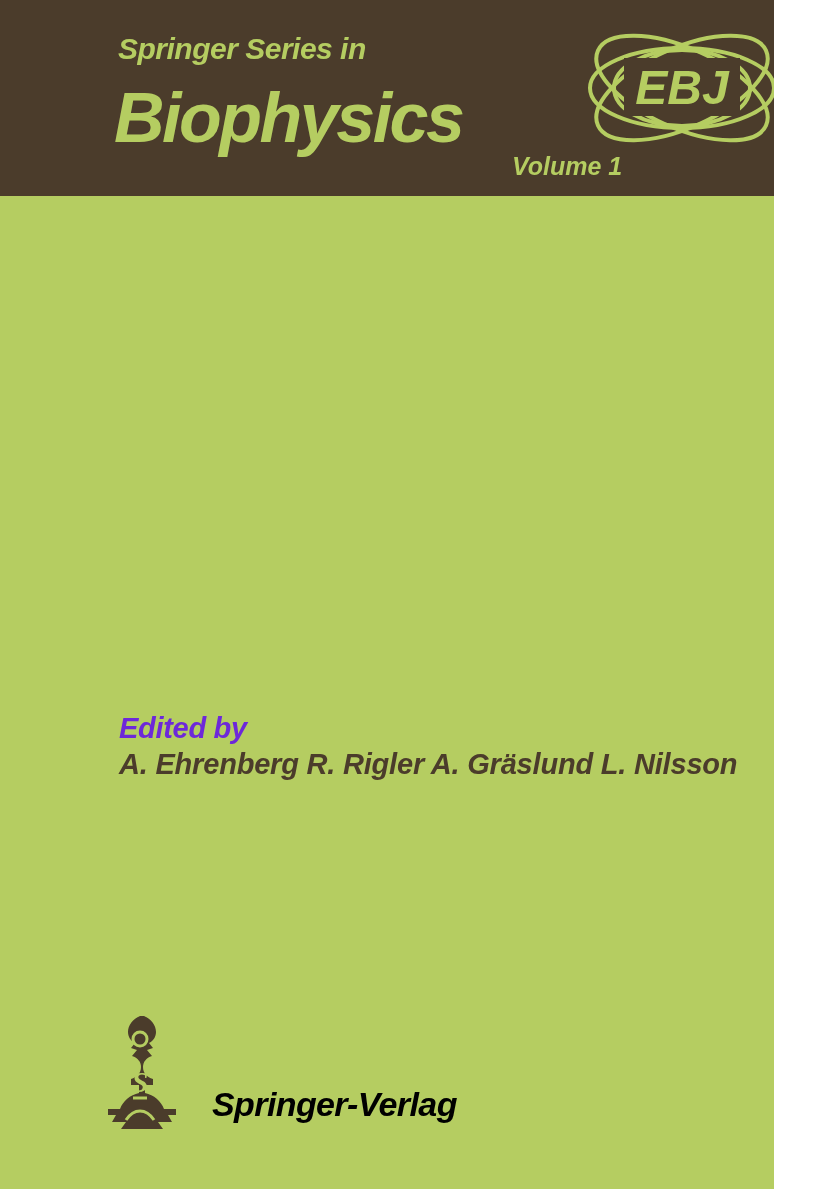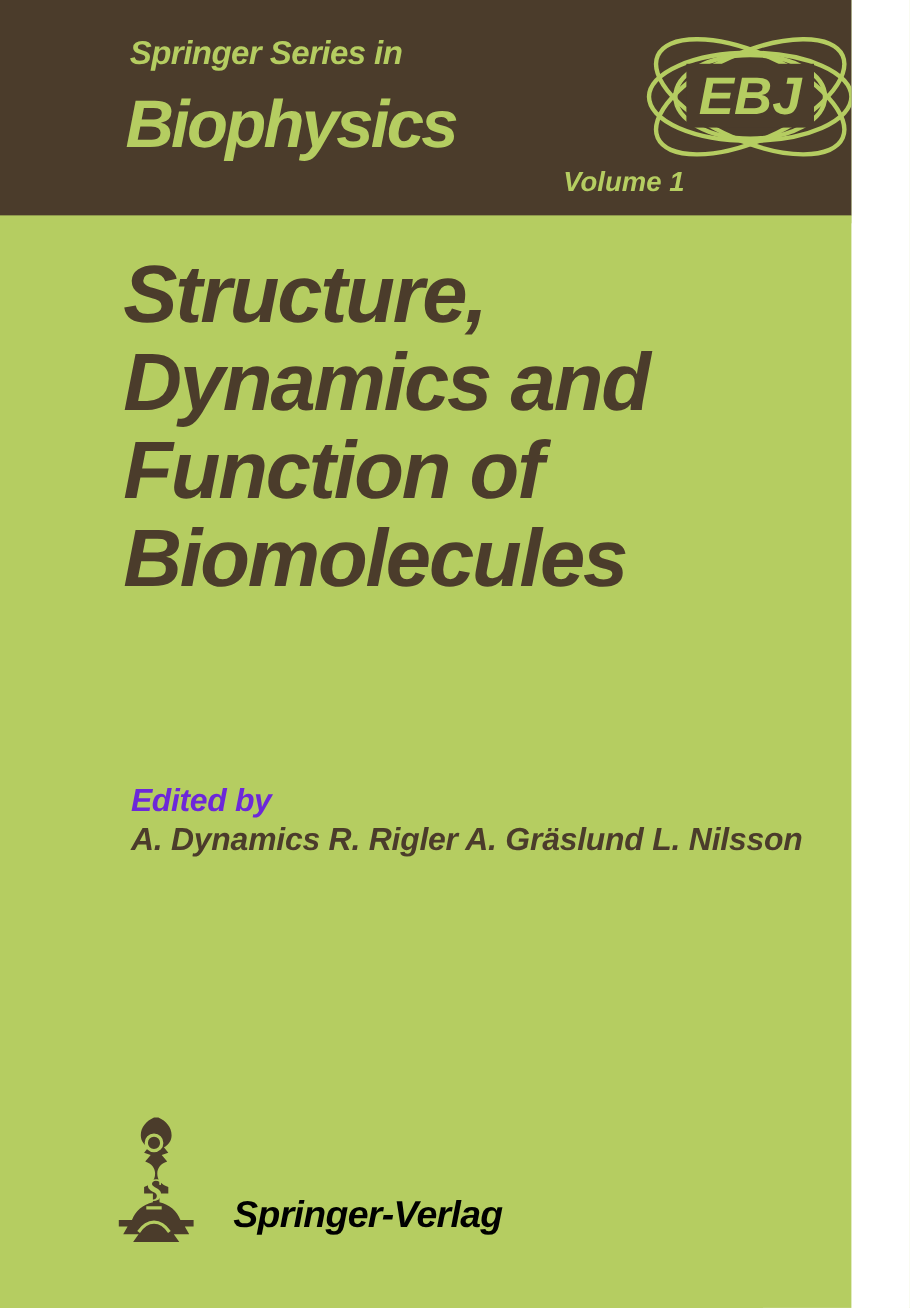--- a/index.html
+++ b/index.html
@@ -41,21 +41,21 @@
     top: 32px;
     font-size: 30px;
     font-weight: bold;
     color: #b5cd61;
     letter-spacing: -0.5px;
   }
   .series-name {
     position: absolute;
     left: 114px;
     top: 78px;
-    font-size: 61px;
+    font-size: 70px;
     font-weight: bold;
     color: #b5cd61;
     letter-spacing: -2.5px;
   }
   .volume-label {
     position: absolute;
     left: 512px;
     top: 134px;
     font-size: 25px;
     font-weight: bold;
@@ -153,29 +153,23 @@
         <ellipse cx="104" cy="64" rx="92" ry="40"></ellipse>
         <ellipse cx="104" cy="64" rx="92" ry="40" transform="rotate(24 104 64)"></ellipse>
         <ellipse cx="104" cy="64" rx="92" ry="40" transform="rotate(-24 104 64)"></ellipse>
         <ellipse cx="104" cy="64" rx="68" ry="38"></ellipse>
       </g>
       <rect x="46" y="34" width="116" height="58" fill="#4b3c2b"></rect>
       <text x="104" y="80" text-anchor="middle" font-family="Liberation Sans, sans-serif" font-size="48" font-weight="bold" fill="#b5cd61">EBJ</text>
     </svg>
   </div>
 
-  <div class="title">
-    <span class="ln">Structure,</span>
-    <span class="ln">Dynamics and</span>
-    <span class="ln">Function of</span>
-    <span class="ln">Biomolecules</span>
-  </div>
 
   <div class="edited-by">Edited by</div>
-  <div class="editors">A. Dynamics  R. Rigler  A. Gräslund  L. Nilsson</div>
+  <div class="editors">A. Ehrenberg  R. Rigler  A. Gräslund  L. Nilsson</div>
 
   <div class="publisher">
     <div class="publisher-mark">
       <svg width="90" height="130" viewBox="0 0 90 130" aria-hidden="true">
         <g fill="#4b3c2b">
           <path d="M45 4 c -7 3 -12 9 -12 16 c 0 5 3 9 7 11 l -4 5 l 6 2 l -5 6
                    c 6 2 9 6 9 11 c 0 6 -4 10 -10 12 l 0 6 l 8 0 l 0 8
                    c -9 2 -16 8 -19 16 l -12 0 l 0 6 l 8 0 l -4 7 l 14 0 l -5 7 l 42 0
                    l -5 -7 l 14 0 l -4 -7 l 8 0 l 0 -6 l -12 0 c -3 -8 -10 -14 -19 -16
                    l 0 -8 l 8 0 l 0 -6 c -6 -2 -10 -6 -10 -12 c 0 -5 3 -9 9 -11 l -5 -6

